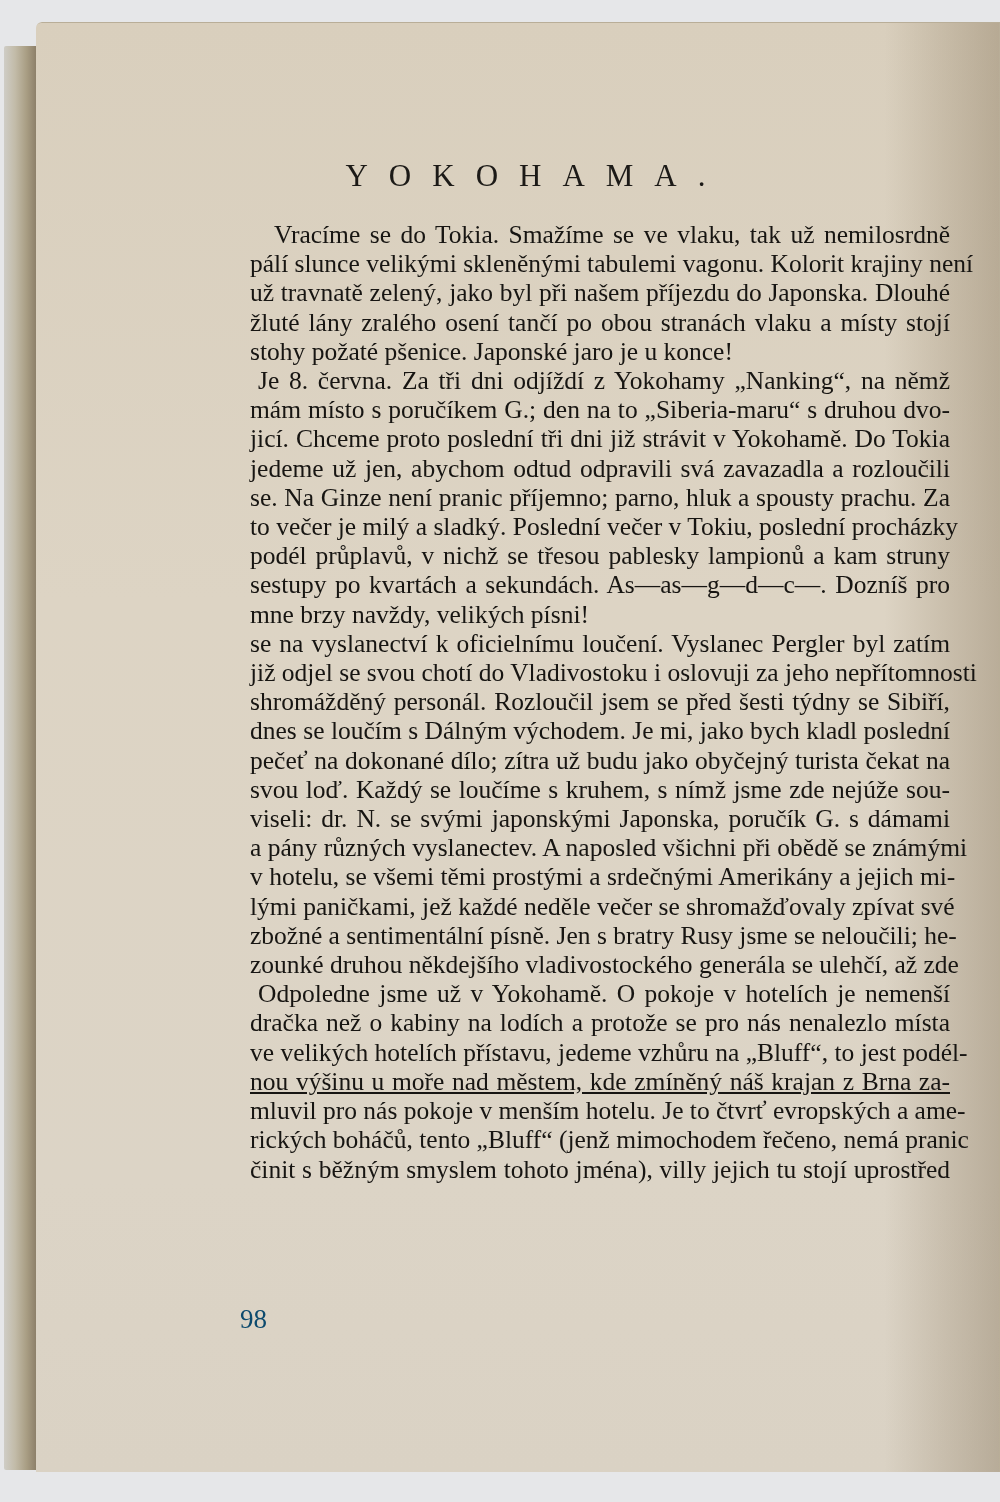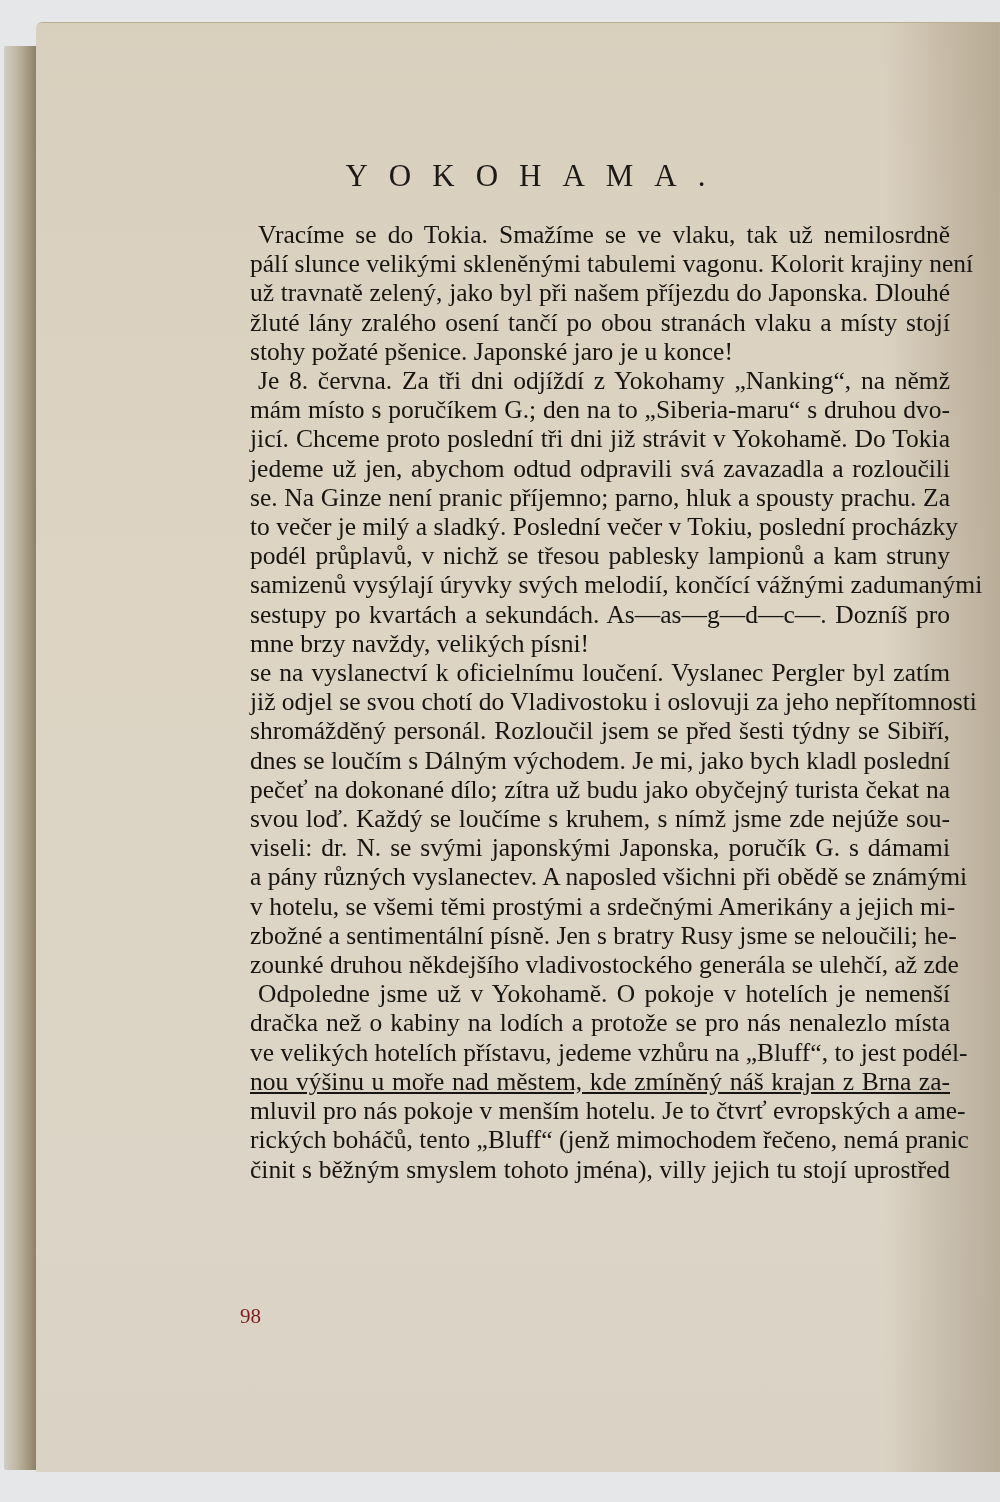--- a/index.html
+++ b/index.html
@@ -31,56 +31,56 @@
       position: absolute; left: 258px; top: 220px; width: 692px;
       color: #171512; font-size: 25.5px; line-height: 29.2px;
       text-align: justify; hyphens: manual;
     }
     .body-text .line {
       display: block; white-space: nowrap; text-align-last: justify; text-align: justify;
     }
     .body-text .line.last { text-align-last: left; }
     .page-number {
       position: absolute; left: 240px; top: 1304px;
-      font-size: 21px; color: #7f1d1d;
+      font-size: 27px; color: #0c4a6e;
     }
   </style>
 </head>
 <body>
 
 <div class="spine"></div>
 <div class="page"></div>
 
 <div class="title">YOKOHAMA.</div>
 
 <div class="body-text" id="body-text">
-    <span class="line" style="margin-left: 0px;">Vracíme se do Tokia. Smažíme se ve vlaku, tak už nemilosrdně</span>
+    <span class="line" style="margin-left: 16px;">Vracíme se do Tokia. Smažíme se ve vlaku, tak už nemilosrdně</span>
     <span class="line" style="margin-left: -8px;">pálí slunce velikými skleněnými tabulemi vagonu. Kolorit krajiny není</span>
     <span class="line" style="margin-left: -8px;">už travnatě zelený, jako byl při našem příjezdu do Japonska. Dlouhé</span>
     <span class="line" style="margin-left: -8px;">žluté lány zralého osení tančí po obou stranách vlaku a místy stojí</span>
     <span class="line last" style="margin-left: -8px;">stohy požaté pšenice. Japonské jaro je u konce!</span>
     <span class="line" style="margin-left: 0px;">Je 8. června. Za tři dni odjíždí z Yokohamy „Nanking“, na němž</span>
     <span class="line" style="margin-left: -8px;">mám místo s poručíkem G.; den na to „Siberia-maru“ s druhou dvo-</span>
     <span class="line" style="margin-left: -8px;">jicí. Chceme proto poslední tři dni již strávit v Yokohamě. Do Tokia</span>
     <span class="line" style="margin-left: -8px;">jedeme už jen, abychom odtud odpravili svá zavazadla a rozloučili</span>
     <span class="line" style="margin-left: -8px;">se. Na Ginze není pranic příjemno; parno, hluk a spousty prachu. Za</span>
     <span class="line" style="margin-left: -8px;">to večer je milý a sladký. Poslední večer v Tokiu, poslední procházky</span>
     <span class="line" style="margin-left: -8px;">podél průplavů, v nichž se třesou pablesky lampionů a kam struny</span>
-    <span class="line" style="margin-left: -8px;">samizenů vysýlají úryvky svých melodií, končící vážnými zadumanými</span>
     <span class="line" style="margin-left: -8px;">sestupy po kvartách a sekundách. As—as—g—d—c—. Dozníš pro</span>
     <span class="line last" style="margin-left: -8px;">mne brzy navždy, velikých písni!</span>
     <span class="line" style="margin-left: -8px;">se na vyslanectví k oficielnímu loučení. Vyslanec Pergler byl zatím</span>
     <span class="line" style="margin-left: -8px;">již odjel se svou chotí do Vladivostoku i oslovuji za jeho nepřítomnosti</span>
     <span class="line" style="margin-left: -8px;">shromážděný personál. Rozloučil jsem se před šesti týdny se Sibiří,</span>
     <span class="line" style="margin-left: -8px;">dnes se loučím s Dálným východem. Je mi, jako bych kladl poslední</span>
     <span class="line" style="margin-left: -8px;">pečeť na dokonané dílo; zítra už budu jako obyčejný turista čekat na</span>
     <span class="line" style="margin-left: -8px;">svou loď. Každý se loučíme s kruhem, s nímž jsme zde nejúže sou-</span>
     <span class="line" style="margin-left: -8px;">viseli: dr. N. se svými japonskými Japonska, poručík G. s dámami</span>
     <span class="line" style="margin-left: -8px;">a pány různých vyslanectev. A naposled všichni při obědě se známými</span>
     <span class="line" style="margin-left: -8px;">v hotelu, se všemi těmi prostými a srdečnými Amerikány a jejich mi-</span>
+    <span class="line" style="margin-left: -8px;">lými paničkami, jež každé neděle večer se shromažďovaly zpívat své</span>
     <span class="line" style="margin-left: -8px;">zbožné a sentimentální písně. Jen s bratry Rusy jsme se neloučili; he-</span>
     <span class="line" style="margin-left: -8px;">zounké druhou někdejšího vladivostockého generála se ulehčí, až zde</span>
     <span class="line" style="margin-left: 0px;">Odpoledne jsme už v Yokohamě. O pokoje v hotelích je nemenší</span>
     <span class="line" style="margin-left: -8px;">dračka než o kabiny na lodích a protože se pro nás nenalezlo místa</span>
     <span class="line" style="margin-left: -8px;">ve velikých hotelích přístavu, jedeme vzhůru na „Bluff“, to jest podél-</span>
     <span class="line" style="margin-left: -8px; text-decoration: underline;">nou výšinu u moře nad městem, kde zmíněný náš krajan z Brna za-</span>
     <span class="line" style="margin-left: -8px;">mluvil pro nás pokoje v menším hotelu. Je to čtvrť evropských a ame-</span>
     <span class="line" style="margin-left: -8px;">rických boháčů, tento „Bluff“ (jenž mimochodem řečeno, nemá pranic</span>
     <span class="line" style="margin-left: -8px;">činit s běžným smyslem tohoto jména), villy jejich tu stojí uprostřed</span>
   </div>

